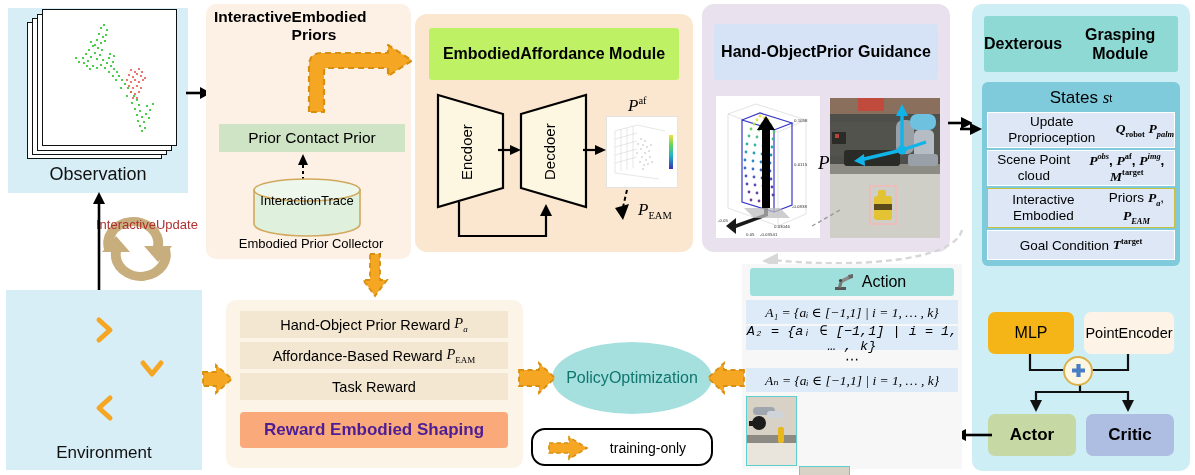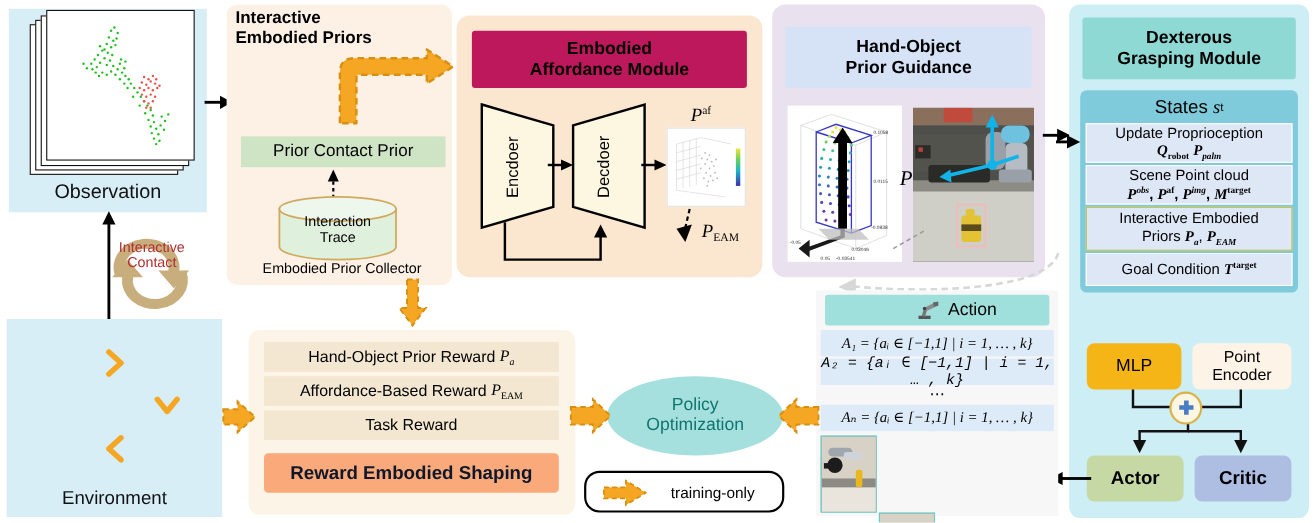--- a/index.html
+++ b/index.html
@@ -8,41 +8,41 @@
     -webkit-font-smoothing:antialiased;
   }
   #stage{
     position:relative;
     width:1195px;height:475px;
     background:#ffffff;
     overflow:hidden;
   }
   .abs{position:absolute;box-sizing:border-box;}
   .ctr{display:flex;align-items:center;justify-content:center;text-align:center;}
-  .col{display:flex;flex-direction:column;}
+  .col{display:flex;flex-direction:row;}
 
   
   .panel-obs{background:#d7eef7;}
   .panel-env{background:#d7eef7;}
   .panel-iep{background:#fdf1e6;border-radius:10px;}
   .panel-eam{background:#fbe7cf;border-radius:12px;}
   .panel-hop{background:#e9e2ee;border-radius:12px;}
   .panel-dgm{background:#cdeef4;border-radius:10px;}
   .panel-res{background:#fdf4e8;border-radius:10px;}
 
-  .hdr-eam{background:#be185d;color:#000;font-weight:bold;border-radius:3px;}
+  .hdr-eam{background:#bef264;color:#000;font-weight:bold;border-radius:3px;}
   .hdr-hop{background:#d6e3f7;color:#000;font-weight:bold;border-radius:3px;}
   .hdr-dgm{background:#8ed9d4;color:#000;font-weight:bold;border-radius:3px;}
   .hdr-states{background:#7fcbdc;color:#000;border-radius:6px;}
 
   .chip-green{background:#cfe4c4;color:#000;}
   .chip-state{background:#dde7f6;color:#000;border:1px solid #ffffff;}
   .chip-state.hl{border:1.5px solid #c9c03f;}
   .chip-reward{background:#f3e7d1;color:#000;}
-  .chip-res-title{background:#f9a97a;color:#0f172a;font-weight:bold;border-radius:4px;}
+  .chip-res-title{background:#f9a97a;color:#4c1d95;font-weight:bold;border-radius:4px;}
   .chip-action{background:#9fe0dc;color:#000;border-radius:3px;}
   .chip-act-eq{background:#ddeaf7;color:#000;}
 
   .lbl{color:#111;}
   .lbl-red{color:#b03030;}
 
   .tz{writing-mode:vertical-rl;transform:rotate(180deg);}
 
   .ellipse{background:#a6e0de;border-radius:50%;color:#0f766e;}
   .legend-box{background:#fff;border:2.5px solid #000;border-radius:14px;}
@@ -182,21 +182,21 @@
     <line x1="0" y1="11" x2="16" y2="11" stroke="#000" stroke-width="2.6"></line>
     <polygon points="14,5 25,11 14,17" fill="#000"></polygon>
   </svg>
 
   <svg class="abs" style="left:72px;top:190px;width:130px;height:88px;">
     <path d="M33,62 a30,26 0 1,1 58,-6 l9,0 l-14,16 l-14,-16 l9,0 a20,17 0 1,0 -38,4 z" fill="#c8ae7d"></path>
     <path d="M97,30 a30,26 0 1,1 -58,6 l-9,0 l14,-16 l14,16 l-9,0 a20,17 0 1,0 38,-4 z" fill="#c8ae7d" transform="translate(0,26)"></path>
   </svg>
   <div class="abs col lbl-red" style="left:96px;top:218px;width:84px;font-size:13px;text-align:center;line-height:1.05;">
     <span>Interactive</span>
-    <span>Contact</span>
+    <span>Update</span>
   </div>
   <svg class="abs" style="left:92px;top:190px;width:14px;height:106px;">
     <line x1="7" y1="106" x2="7" y2="12" stroke="#000" stroke-width="2.6"></line>
     <polygon points="1,14 7,2 13,14" fill="#000"></polygon>
   </svg>
 
   <div class="abs panel-iep" style="left:206px;top:4px;width:205px;height:255px;"></div>
   <div class="abs col" style="left:214px;top:8px;width:190px;font-size:15.5px;font-weight:bold;line-height:1.18;color:#000;">
     <span>Interactive</span>
     <span>Embodied Priors</span>

